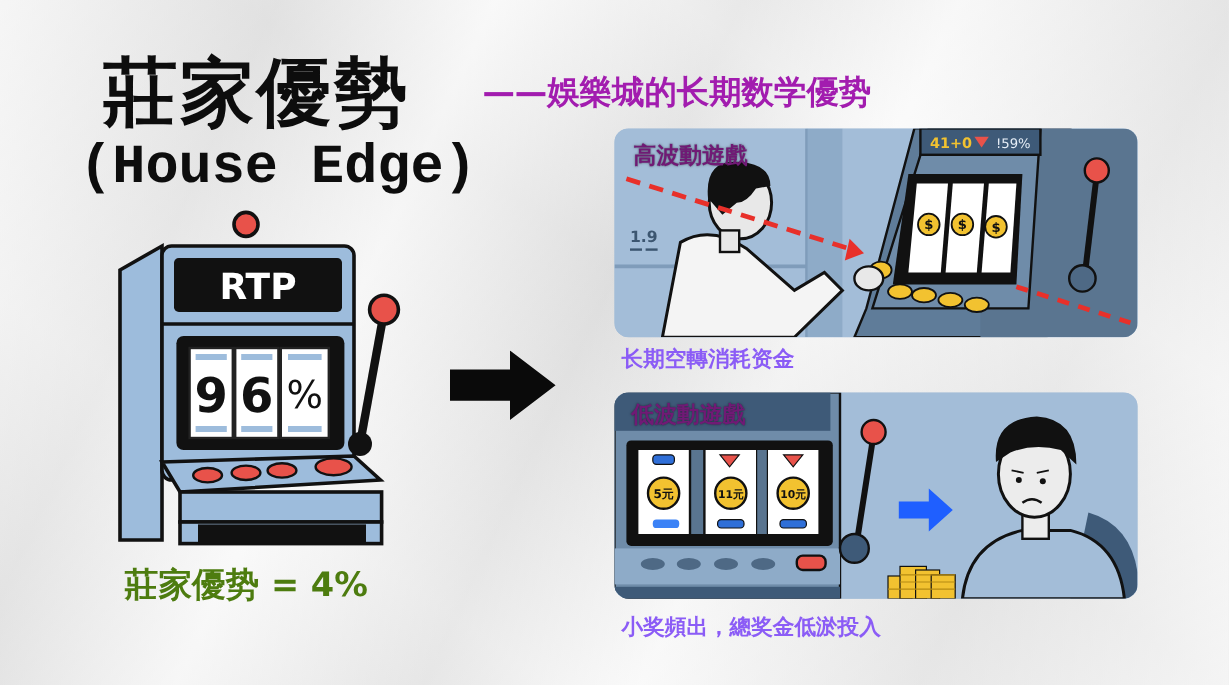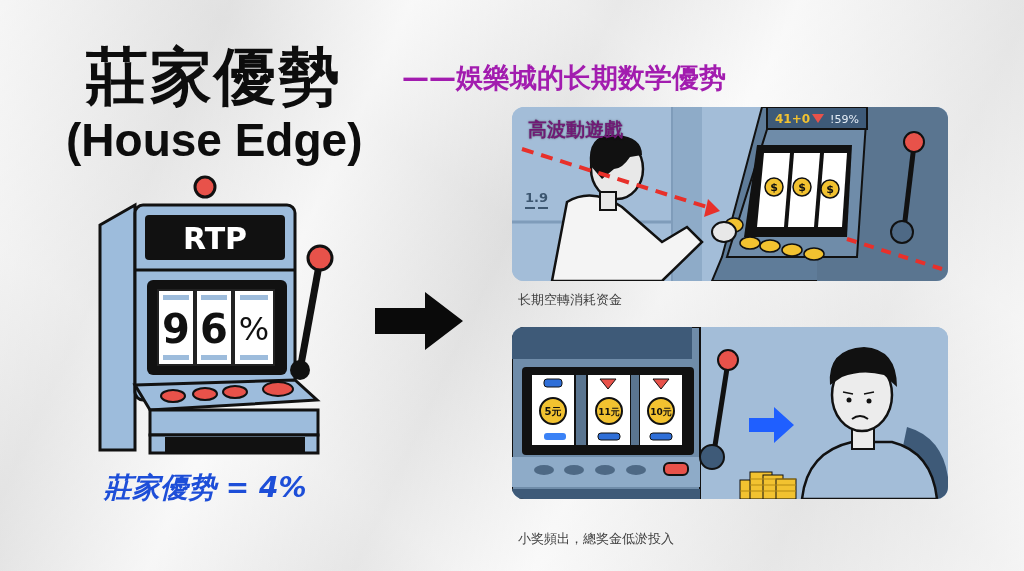--- a/index.html
+++ b/index.html
@@ -18,57 +18,57 @@
   
   .title-zh {
     left: 62px; top: 42px;
     font-family: "DejaVu Serif", serif;
     font-weight: bold; font-size: 62px; line-height: 70px; letter-spacing: 2px;
     color: #0d0d0d;
     margin-left: 24px;
   }
   .title-en {
     left: 66px; top: 114px;
-    font-family: Liberation Sans, sans-serif;
+    font-family: Liberation Mono, monospace;
     font-weight: bold; font-size: 46px; line-height: 52px;
     color: #0d0d0d;
   }
   .subtitle {
     left: 402px; top: 60px;
     font-size: 27px; font-weight: bold; line-height: 36px; color: #a21caf;
   }
 
   
   .slot-left { left: 95px; top: 175px; width: 240px; height: 280px; }
 
   .house-edge {
     left: 104px; top: 470px;
-    font-size: 28px; font-weight: bold; line-height: 36px; color: #1d4ed8; font-style: italic;
+    font-size: 28px; font-weight: bold; line-height: 36px; color: #4d7c0f;
   }
 
   .big-arrow { left: 375px; top: 292px; width: 90px; height: 58px; }
 
   
   .panel {
     border-radius: 12px; overflow: hidden;
     background: #9fbad6;
   }
   .panel-high { left: 512px; top: 107px; width: 436px; height: 174px; }
   .panel-low  { left: 512px; top: 327px; width: 436px; height: 172px; }
 
   .panel-label {
     position: absolute; color: #701a75; font-size: 19px; font-weight: bold;
     text-shadow: 0 0 2px rgba(0,0,0,0.5);
   }
 
   .caption {
-    font-size: 13px; font-weight: normal; color: #404040; line-height: 24px;
+    font-size: 18px; font-weight: bold; color: #8b5cf6; line-height: 24px;
   }
   .caption-high { left: 518px; top: 288px; }
-  .caption-low  { left: 518px; top: 511px; margin-top: 16px; }
+  .caption-low  { left: 518px; top: 511px; }
 </style>
 </head>
 <body>
 
 <div class="abs title-zh">莊家優勢</div>
 <div class="abs title-en">(House Edge)</div>
 <div class="abs subtitle">——娛樂城的长期数学優势</div>
 
 <div class="abs slot-left">
   <svg width="240" height="280" viewBox="0 0 240 280">
@@ -229,14 +229,15 @@
     <path d="M290 172 Q295 125 340 115 L380 115 Q420 125 425 172 Z" fill="#a3bdd8" stroke="#111" stroke-width="2.5"></path>
     <rect x="340" y="100" width="22" height="22" fill="#ececec" stroke="#111" stroke-width="2"></rect>
     <ellipse cx="350" cy="68" rx="30" ry="36" fill="#ececec" stroke="#111" stroke-width="2.5"></ellipse>
     <path d="M318 58 Q315 22 352 20 Q385 22 385 60 L372 48 Q350 42 330 50 Z" fill="#111"></path>
     <circle cx="337" cy="73" r="2.5" fill="#111"></circle>
     <circle cx="357" cy="74" r="2.5" fill="#111"></circle>
     <path d="M331 65 L341 67" stroke="#111" stroke-width="1.5"></path>
     <path d="M352 67 L362 65" stroke="#111" stroke-width="1.5"></path>
     <path d="M340 92 Q348 86 356 92" stroke="#111" stroke-width="2" fill="none"></path>
   </svg>
+  <div class="panel-label" style="left:14px;top:6px;">低波動遊戲</div>
 </div>
 <div class="abs caption caption-low">小奖頻出，總奖金低淤投入</div>
 
 </body></html>

